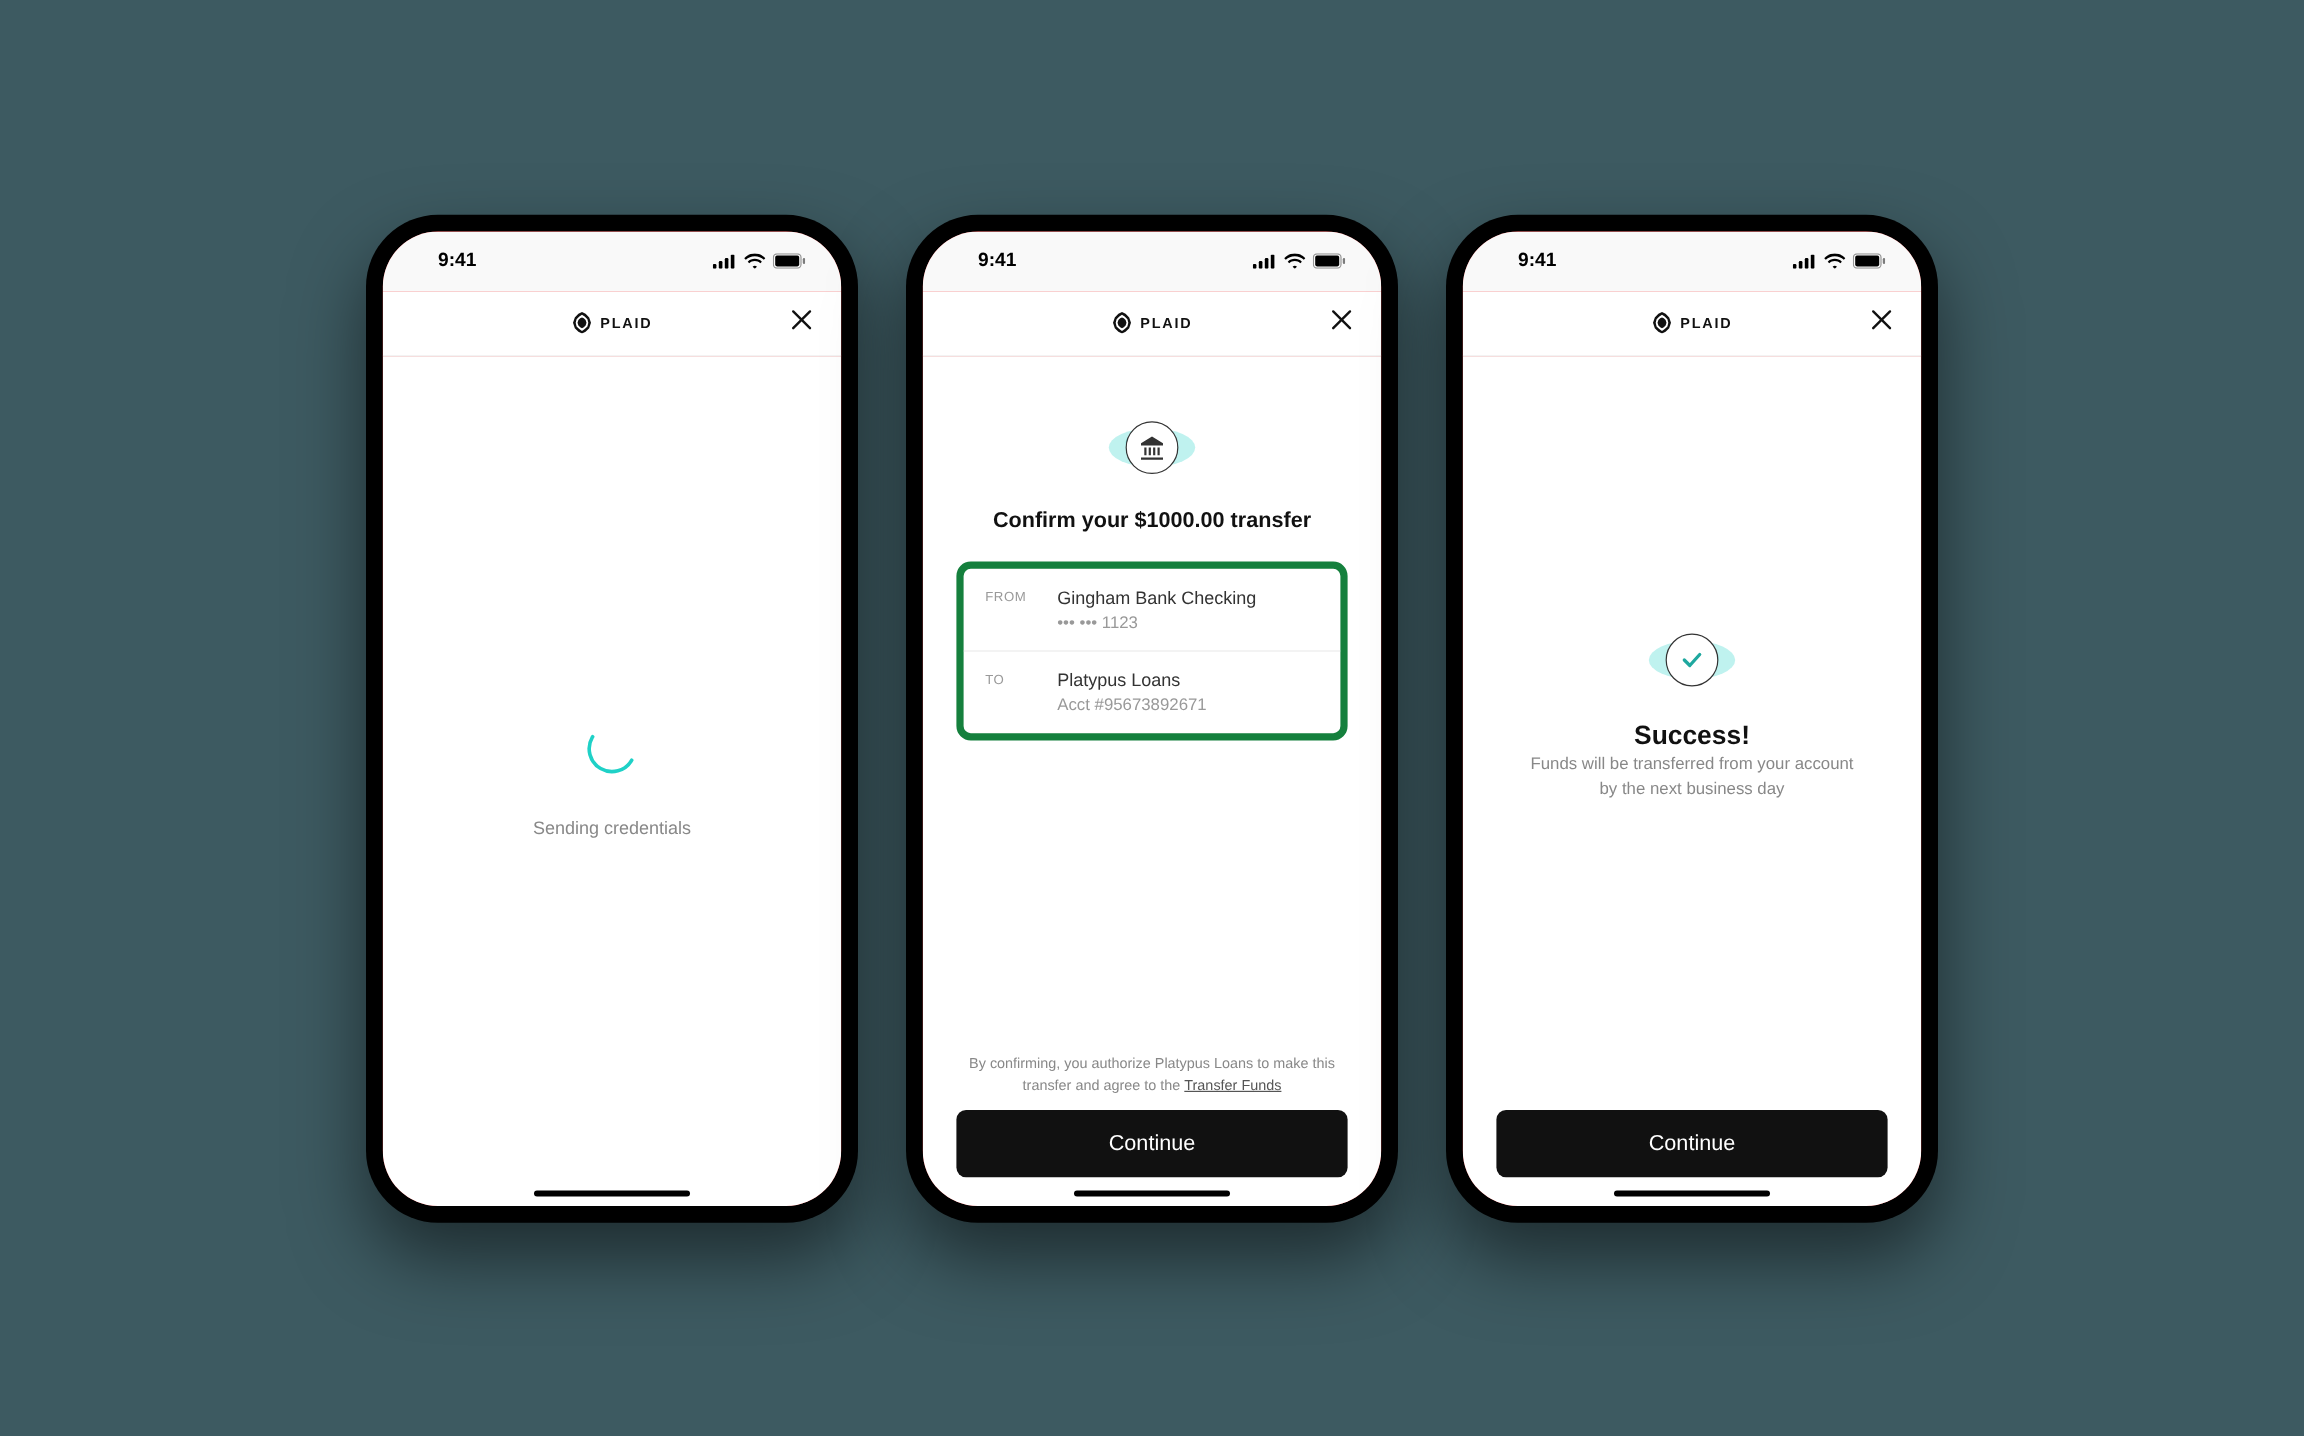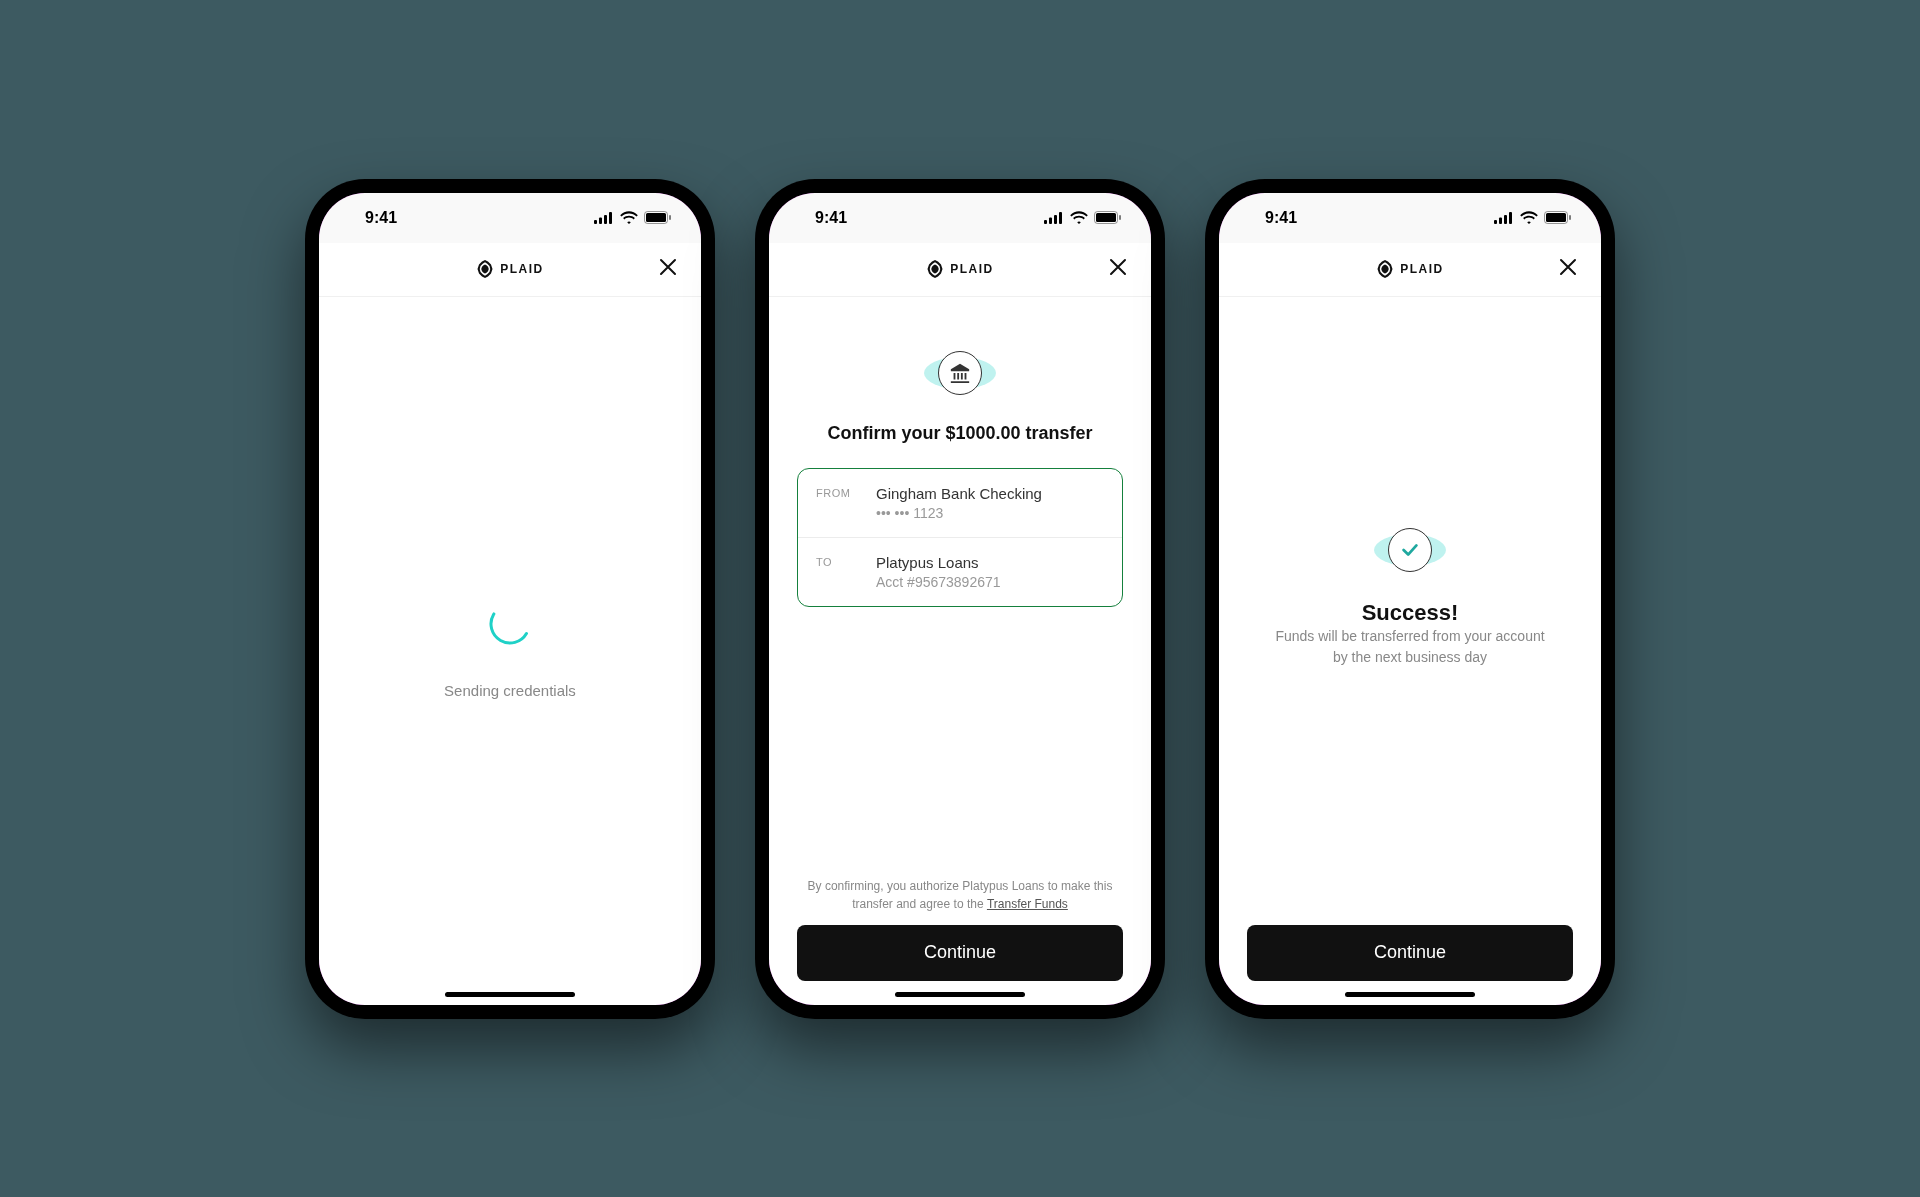--- a/index.html
+++ b/index.html
@@ -19,21 +19,21 @@
       height: 840px;
       background: #000;
       border-radius: 60px;
       padding: 14px;
       box-shadow: 0 30px 60px rgba(0,0,0,0.5);
       position: relative;
     }
     .phone-screen {
       width: 100%;
       height: 100%;
-      background: #a21caf;
+      background: #ef4444;
       border-radius: 46px;
       overflow: hidden;
       display: flex;
       flex-direction: column;
       position: relative;
     }
     .status-bar {
       height: 50px;
       display: flex;
       justify-content: space-between;
@@ -128,21 +128,21 @@
       justify-content: center;
     }
     .confirm-title {
       font-size: 18px;
       font-weight: 700;
       color: #111;
       text-align: center;
       margin-bottom: 24px;
     }
     .card {
-      border: 1px solid #15803d;
+      border: 6px solid #15803d;
       border-radius: 12px;
       overflow: hidden;
     }
     .card-row {
       display: flex;
       padding: 16px 18px;
       border-bottom: 1px solid #ececec;
       align-items: flex-start;
       position: relative;
     }

